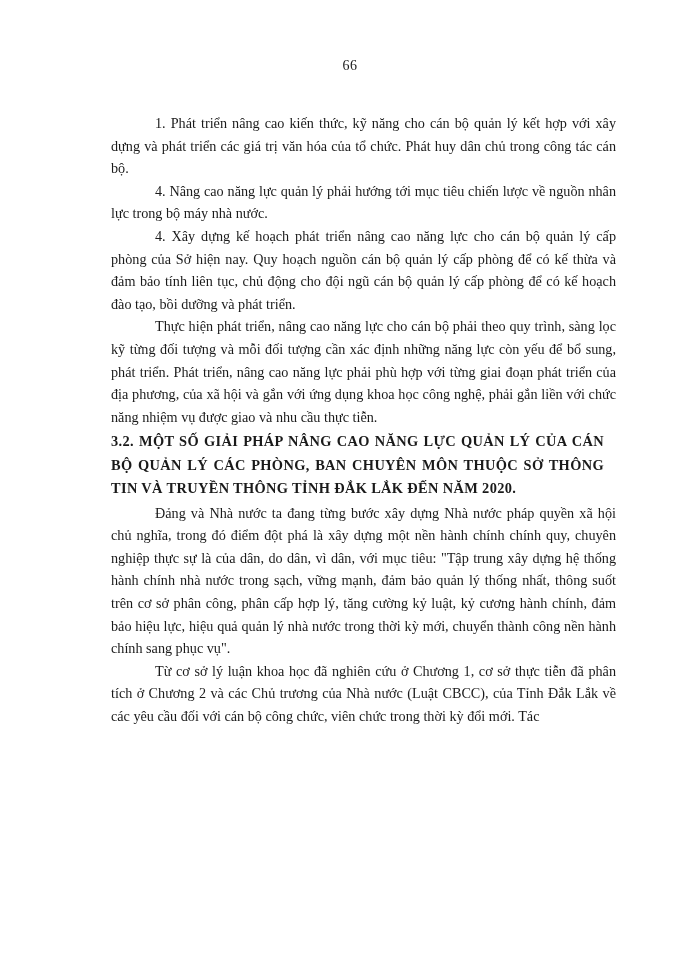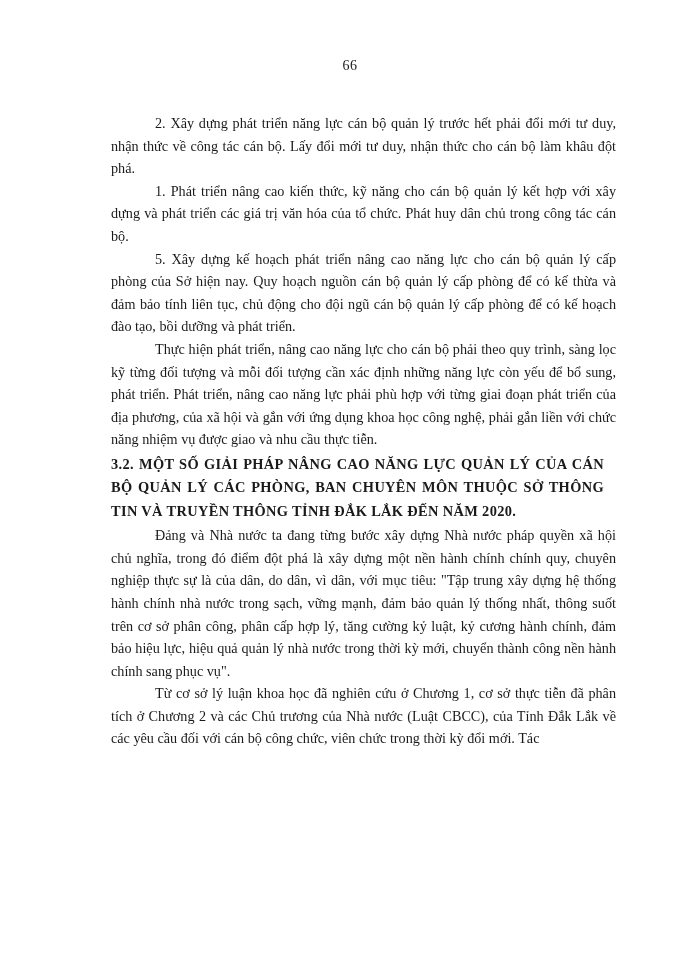--- a/index.html
+++ b/index.html
@@ -53,23 +53,23 @@
       letter-spacing: 0.35px;
     }
   </style>
 </head>
 <body>
 
 <div class="page">
   <div class="page-number">66</div>
 
   <div class="content">
-    <p class="para">2. Xây dựng phát triển năng lực cán bộ quản lý trước hết phải đổi mới tư duy, nhận thức về công tác cán bộ. Lấy đổi mới tư duy, nhận thức cho cán bộ làm khâu đột phá.</p>
     <p class="para">1. Phát triển nâng cao kiến thức, kỹ năng cho cán bộ quản lý kết hợp với xây dựng và phát triển các giá trị văn hóa của tổ chức. Phát huy dân chủ trong công tác cán bộ.</p>
-    <p class="para">5. Xây dựng kế hoạch phát triển nâng cao năng lực cho cán bộ quản lý cấp phòng của Sở hiện nay. Quy hoạch nguồn cán bộ quản lý cấp phòng để có kế thừa và đảm bảo tính liên tục, chủ động cho đội ngũ cán bộ quản lý cấp phòng để có kế hoạch đào tạo, bồi dưỡng và phát triển.</p>
+    <p class="para">4. Nâng cao năng lực quản lý phải hướng tới mục tiêu chiến lược về nguồn nhân lực trong bộ máy nhà nước.</p>
+    <p class="para">4. Xây dựng kế hoạch phát triển nâng cao năng lực cho cán bộ quản lý cấp phòng của Sở hiện nay. Quy hoạch nguồn cán bộ quản lý cấp phòng để có kế thừa và đảm bảo tính liên tục, chủ động cho đội ngũ cán bộ quản lý cấp phòng để có kế hoạch đào tạo, bồi dưỡng và phát triển.</p>
     <p class="para">Thực hiện phát triển, nâng cao năng lực cho cán bộ phải theo quy trình, sàng lọc kỹ từng đối tượng và mỗi đối tượng cần xác định những năng lực còn yếu để bổ sung, phát triển. Phát triển, nâng cao năng lực phải phù hợp với từng giai đoạn phát triển của địa phương, của xã hội và gắn với ứng dụng khoa học công nghệ, phải gắn liền với chức năng nhiệm vụ được giao và nhu cầu thực tiễn.</p>
 
     <h2 class="heading">3.2. MỘT SỐ GIẢI PHÁP NÂNG CAO NĂNG LỰC QUẢN LÝ CỦA CÁN BỘ QUẢN LÝ CÁC PHÒNG, BAN CHUYÊN MÔN THUỘC SỞ THÔNG TIN VÀ TRUYỀN THÔNG TỈNH ĐẮK LẮK ĐẾN NĂM 2020.</h2>
 
     <p class="para">Đảng và Nhà nước ta đang từng bước xây dựng Nhà nước pháp quyền xã hội chủ nghĩa, trong đó điểm đột phá là xây dựng một nền hành chính chính quy, chuyên nghiệp thực sự là của dân, do dân, vì dân, với mục tiêu: "Tập trung xây dựng hệ thống hành chính nhà nước trong sạch, vững mạnh, đảm bảo quản lý thống nhất, thông suốt trên cơ sở phân công, phân cấp hợp lý, tăng cường kỷ luật, kỷ cương hành chính, đảm bảo hiệu lực, hiệu quả quản lý nhà nước trong thời kỳ mới, chuyển thành công nền hành chính sang phục vụ".</p>
     <p class="para">Từ cơ sở lý luận khoa học đã nghiên cứu ở Chương 1, cơ sở thực tiễn đã phân tích ở Chương 2 và các Chủ trương của Nhà nước (Luật CBCC), của Tỉnh Đắk Lắk về các yêu cầu đối với cán bộ công chức, viên chức trong thời kỳ đổi mới. Tác</p>
   </div>
 </div>
 
 </body></html>

